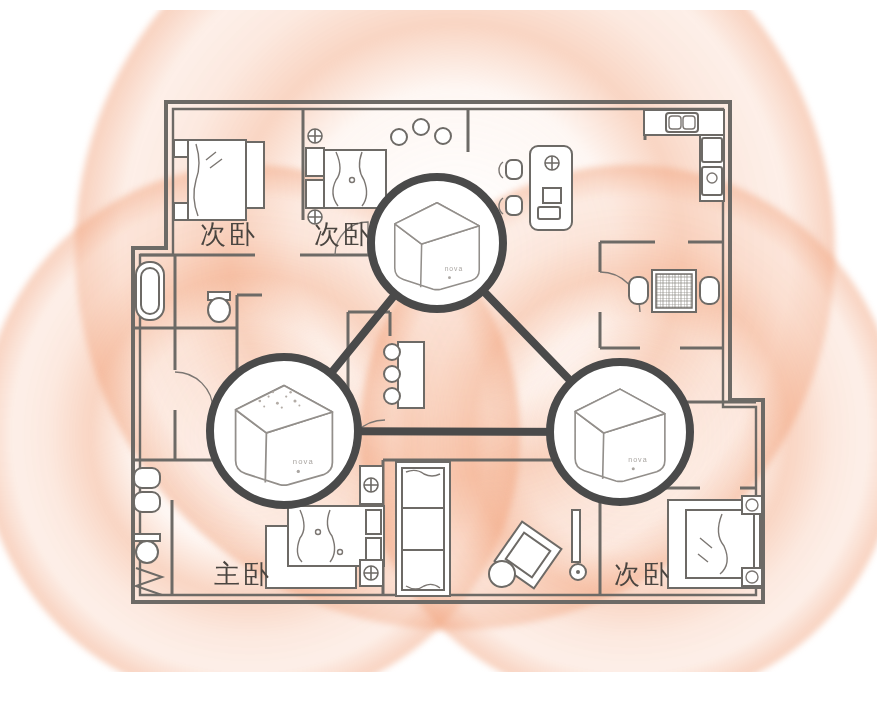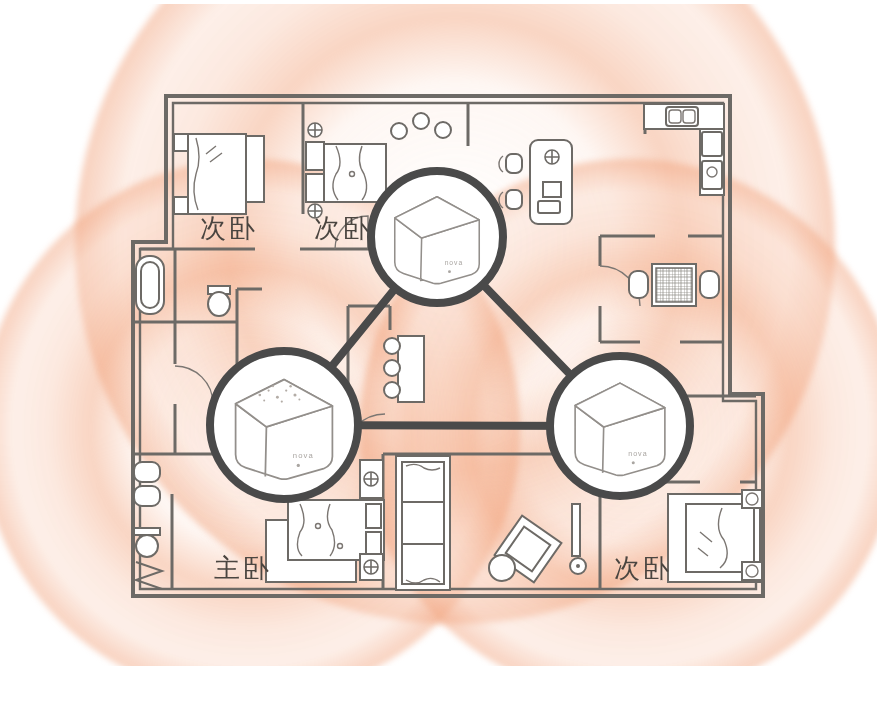--- a/index.html
+++ b/index.html
@@ -1,17 +1,17 @@
 <!DOCTYPE html>
 <html><head>
 <meta charset="utf-8">
 <style>
   html,body{margin:0;padding:0;background:#ffffff;}
   .stage{
-    position:relative;width:877px;height:662px;margin:4px auto;
+    position:relative;width:877px;height:662px;margin:10px auto;
     background:#ffffff;overflow:hidden;
     font-family:"Liberation Sans",sans-serif;
   }
   .blob{position:absolute;border-radius:50%;filter:blur(3px);pointer-events:none;}
   .blob-grad{
     width:100%;height:100%;border-radius:50%;
     background:radial-gradient(circle,
       rgba(246,177,140,0) 0%,
       rgba(246,177,140,0.10) 30%,
       rgba(242,162,122,0.45) 42%,

